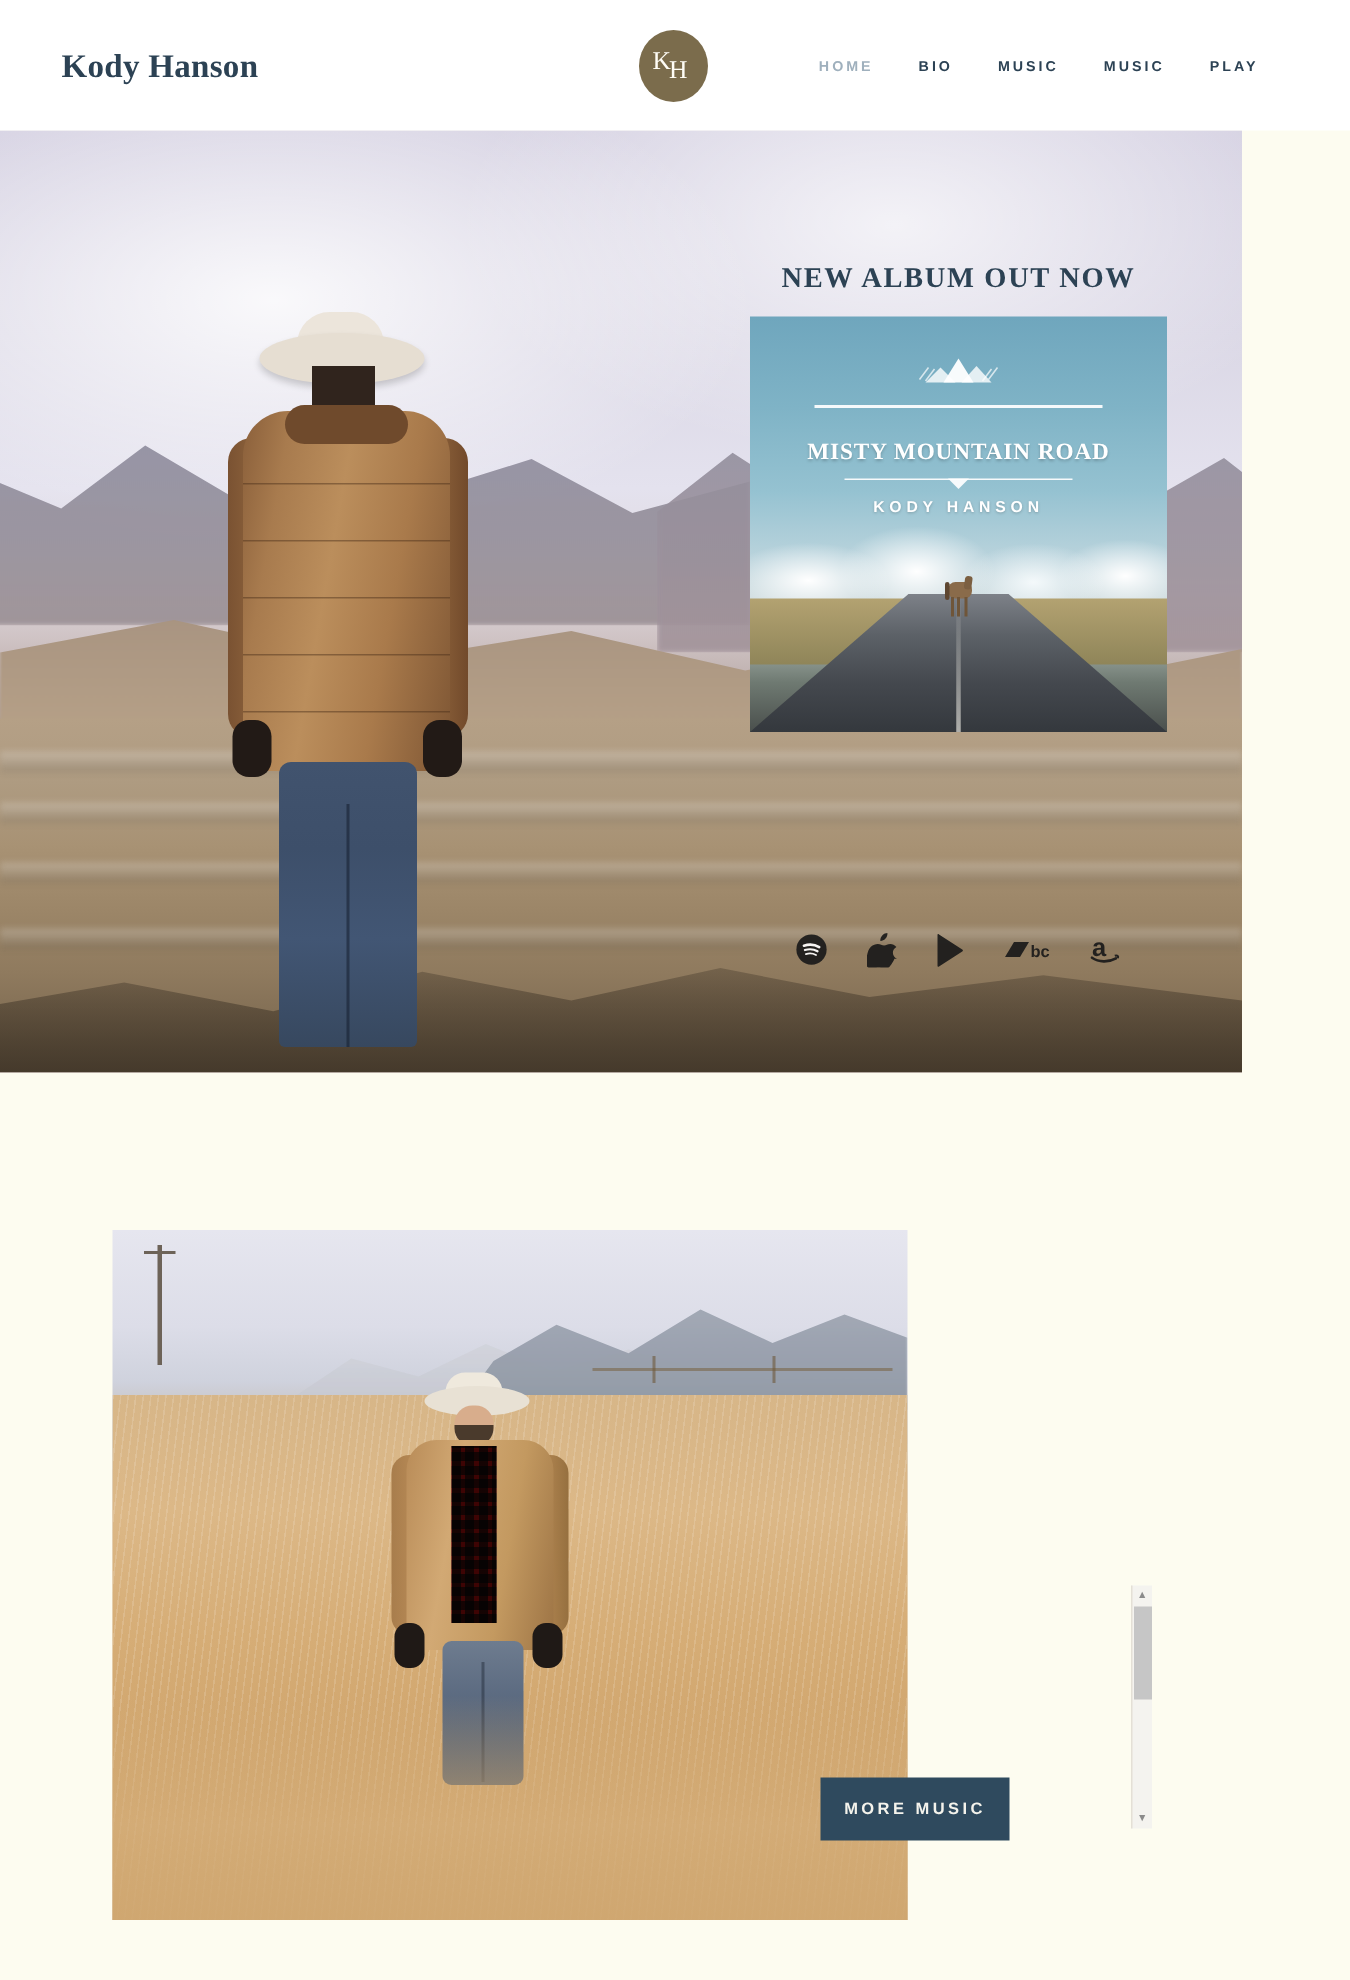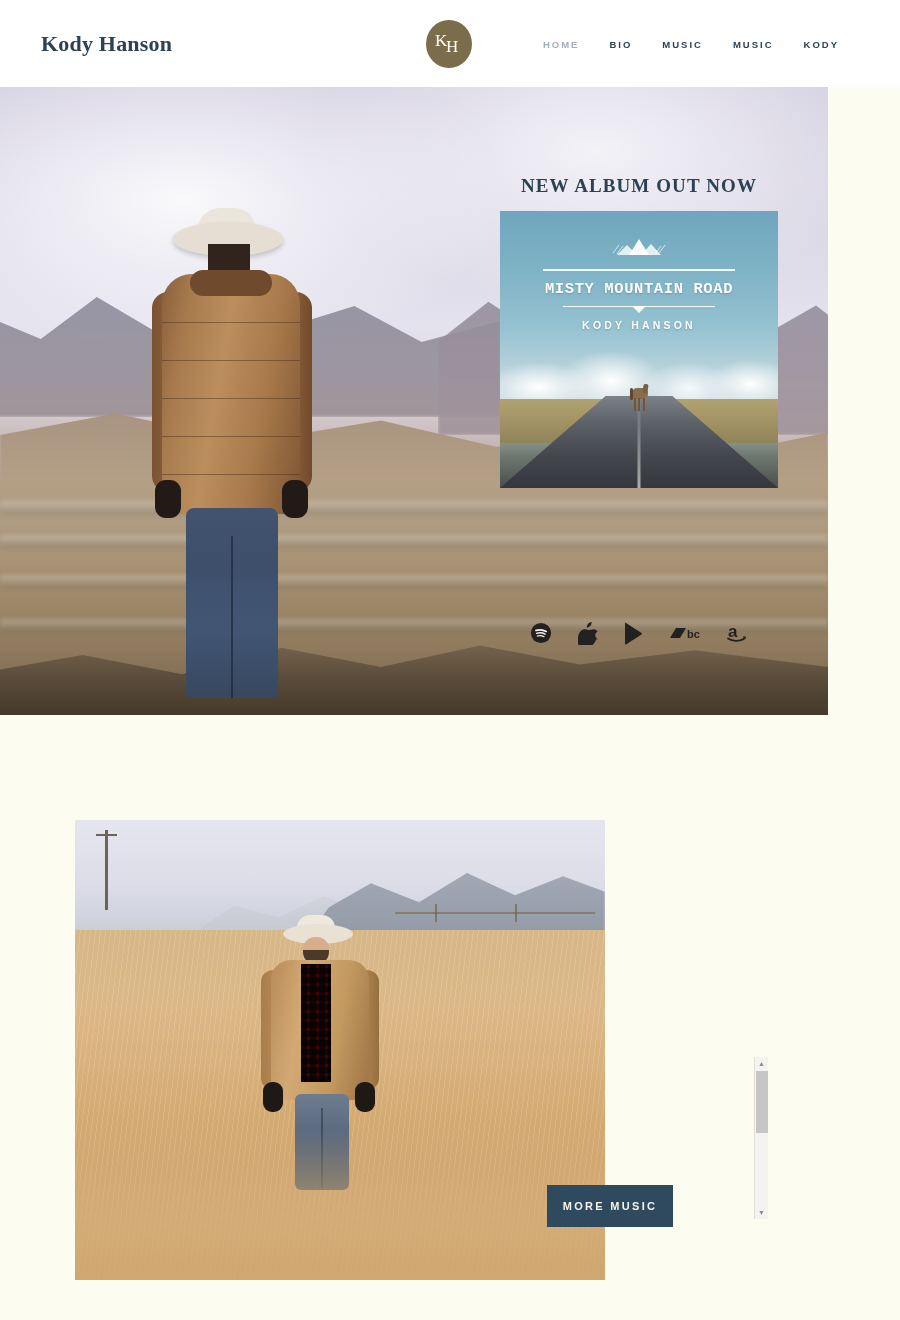--- a/index.html
+++ b/index.html
@@ -187,22 +187,22 @@
   .art-horse .htail { position:absolute; left:-2px; top:4px; width:3px; height:12px; background:#5d4630; border-radius:2px; }
 
   .art-overlay {
     position:absolute; left:0; right:0; top:26px; text-align:center; color:#fff;
   }
   .art-peaks { margin:0 auto 6px; width:64px; height:22px; }
   .art-rule {
     width:192px; height:1.5px; background:rgba(255,255,255,.92); margin:0 auto;
   }
   .art-album-name {
-    font-family:Liberation Mono, monospace; font-weight:bold;
-    font-size:15.5px; letter-spacing:.6px; margin:9px 0 8px;
+    font-family:Liberation Serif, serif; font-weight:bold;
+    font-size:15.5px; letter-spacing:.6px; margin:21px 0 8px;
     text-shadow:0 1px 2px rgba(0,0,0,.22);
   }
   .art-rule2 { position:relative; width:152px; height:1.5px; background:rgba(255,255,255,.92); margin:0 auto; }
   .art-rule2::after {
     content:""; position:absolute; left:50%; top:0; transform:translateX(-50%);
     border-left:7px solid transparent; border-right:7px solid transparent;
     border-top:7px solid rgba(255,255,255,.92);
   }
   .art-artist {
     font-size:10.5px; letter-spacing:3.2px; margin-top:12px; font-weight:bold;
@@ -301,21 +301,21 @@
       <span class="k">K</span>
       <span class="h">H</span>
     </span>
   </div>
 
   <nav class="nav">
     <a href="#" class="active">HOME</a>
     <a href="#">BIO</a>
     <a href="#">MUSIC</a>
     <a href="#">MUSIC</a>
-    <a href="#">KODY</a>
+    <a href="#">PLAY</a>
   </nav>
 </div>
 
 <div class="hero">
   <div class="hero-sky"></div>
   <div class="mtn mtn-left"></div>
   <div class="mtn mtn-right"></div>
   <div class="hero-ridge"></div>
   <div class="hero-ground">
     <div class="terrace" style="top:22px"></div>

